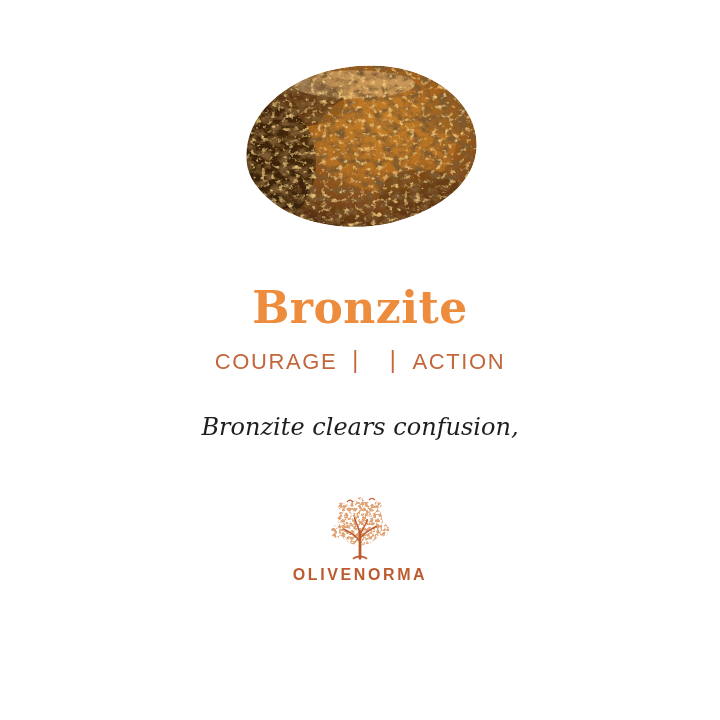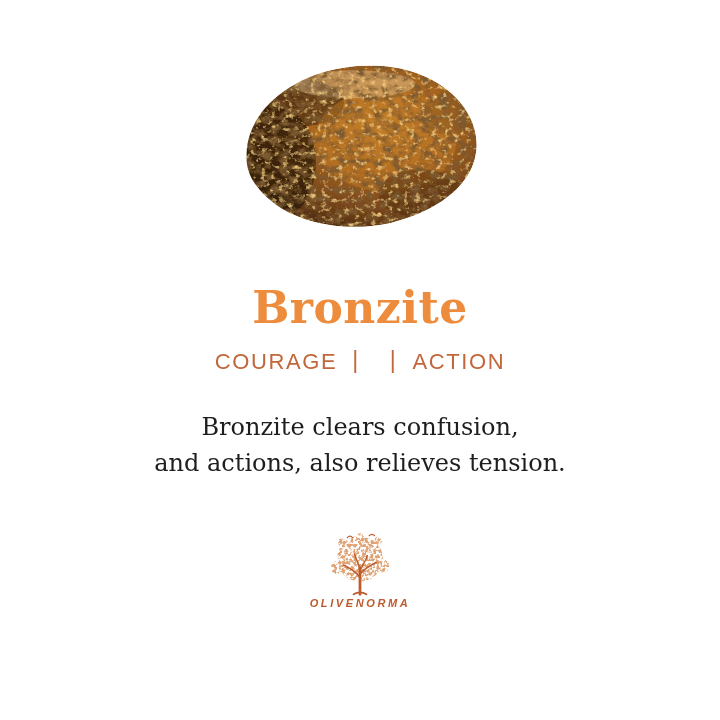--- a/index.html
+++ b/index.html
@@ -54,38 +54,39 @@
     top: -1px;
   }
   .description {
     margin-top: 34px;
     font-family: "DejaVu Serif", "Liberation Serif", serif;
     font-size: 24px;
     line-height: 1.5;
     color: var(--color-text, #1e1e1e);
     text-align: center;
     white-space: nowrap;
+    font-style: italic;
   }
   .brand-block {
     margin-top: 52px;
     display: flex;
     flex-direction: column;
     align-items: center;
   }
   .tree-icon {
     width: 74px;
     height: 64px;
     display: block;
   }
   .brand-name {
-    font-size: 11px;
+    margin-top: 5px;
+    font-size: 16px;
     font-weight: 700;
     letter-spacing: 2.6px;
     color: var(--color-brand, #bc5c2e);
-    font-style: italic;
   }
 </style>
 <title>Bronzite</title></head>
 <body>
 
 <main class="card">
 
   <figure class="stone-figure">
     <svg viewBox="0 0 270 190" aria-hidden="true">
       <defs>
@@ -129,21 +130,20 @@
 
   <div class="traits-row">
     <span>COURAGE</span>
     <span class="trait-divider">|</span>
     <span class="trait-divider">|</span>
     <span>ACTION</span>
   </div>
 
   <div class="description">
     <div>Bronzite clears confusion,</div>
-    <div>and actions, also relieves tension.</div>
   </div>
 
   <footer class="brand-block">
     <svg class="tree-icon" viewBox="0 0 76 70" aria-hidden="true">
       <defs>
         <filter id="leafDots" x="-15%" y="-15%" width="130%" height="130%">
           <feTurbulence type="fractalNoise" baseFrequency="0.32" numOctaves="2" seed="14" result="n"></feTurbulence>
           <feColorMatrix in="n" type="matrix" values="0 0 0 0 0.75  0 0 0 0 0.37  0 0 0 0 0.18  0 0 0 7 -3"></feColorMatrix>
           <feComposite in2="SourceAlpha" operator="in"></feComposite>
         </filter>

